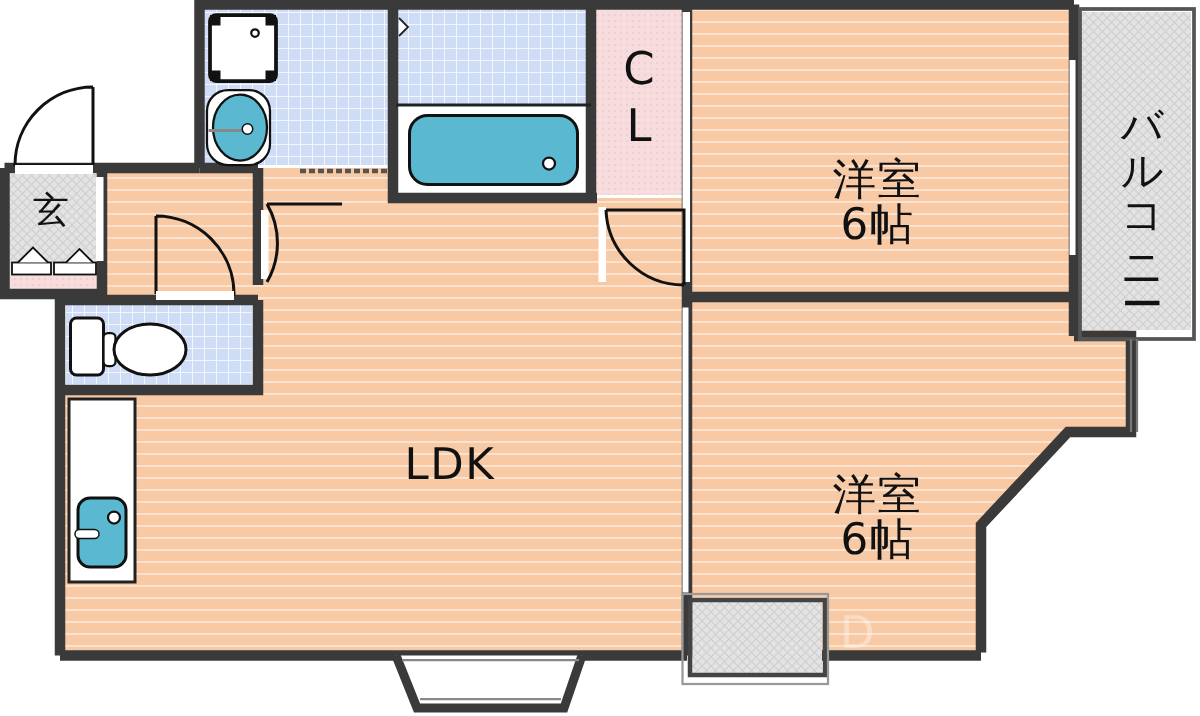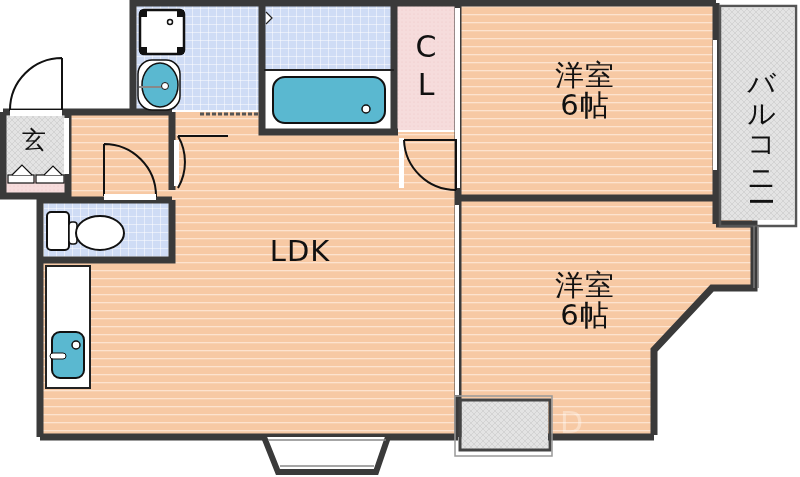--- a/index.html
+++ b/index.html
@@ -1,19 +1,19 @@
 <!DOCTYPE html>
 <html><head>
 <meta charset="utf-8">
 <style>
   html, body { margin: 0; padding: 0; background: #ffffff; }
   body { width: 800px; height: 477px; overflow: hidden; font-family: "DejaVu Sans", sans-serif; }
   #plan { position: absolute; left: 0; top: 0; width: 800px; height: 477px; }
   .label { position: absolute; color: #111; text-align: center; line-height: 1.05; font-family: "DejaVu Sans", sans-serif; }
-  .room-label { font-size: 29px; letter-spacing: 1px; }
+  .room-label { font-size: 29px; letter-spacing: 1px; margin-top: 44px; }
   .cl-label { font-size: 30px; font-family: "DejaVu Sans", sans-serif; }
   .entry-label { font-size: 24px; }
   .balcony-label { font-size: 28px; writing-mode: vertical-rl; letter-spacing: 2px; }
   .watermark { position: absolute; left: 560px; top: 405px; font-size: 30px; color: rgba(255,255,255,0.35); font-family: "DejaVu Sans", sans-serif; letter-spacing: 6px; }
 </style>
 </head>
 <body>
 
 <svg id="plan" viewBox="0 0 800 477" xmlns="http://www.w3.org/2000/svg">
   <defs>
@@ -167,21 +167,21 @@
   <path d="M754 226 V288 M758 226 V288" stroke="#777" stroke-width="1.5" fill="none"></path>
   <rect x="460" y="400" width="90" height="50" fill="none" stroke="#444" stroke-width="3"></rect>
   <rect x="455" y="396" width="97" height="60" fill="none" stroke="#999" stroke-width="1.5"></rect>
   <g>
     <path d="M264 437 L278 472 H376 L388 437" fill="#fff" stroke="#3a3a3a" stroke-width="6"></path>
     <line x1="280" y1="466" x2="374" y2="466" stroke="#888" stroke-width="1.5"></line>
     <line x1="268" y1="440" x2="386" y2="440" stroke="#888" stroke-width="1.5"></line>
   </g>
 </svg>
 
-<div class="label room-label" style="left:250px; top:236px; width:100px;">
+<div class="label room-label" style="left:250px; top:250px; width:100px;">
   <div>LDK</div>
 </div>
 
 <div class="label room-label" style="left:535px; top:60px; width:100px;">
   <div>洋室</div>
   <div>6帖</div>
 </div>
 
 <div class="label room-label" style="left:535px; top:270px; width:100px;">
   <div>洋室</div>

